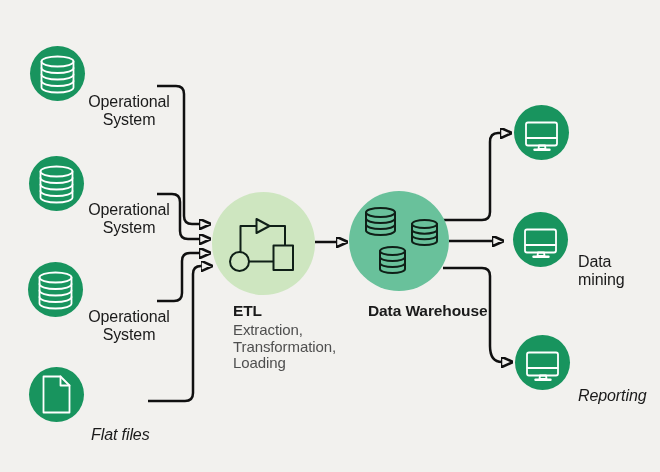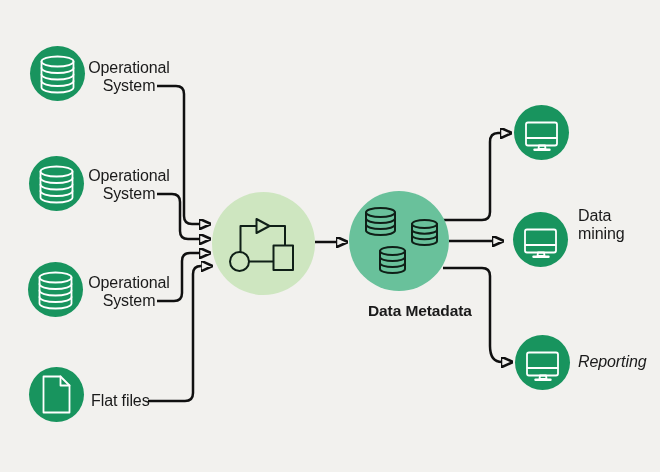--- a/index.html
+++ b/index.html
@@ -4,21 +4,21 @@
 <style>
   html,body{margin:0;padding:0;}
   body{font-family:"Liberation Sans","DejaVu Sans",sans-serif;background:var(--background,#f2f1ee);}
   .stage{position:relative;width:660px;height:472px;background:var(--background,#f2f1ee);overflow:hidden;}
   .lines{position:absolute;left:0;top:0;z-index:1;}
   .lines path{fill:none;stroke:var(--line-black,#101010);stroke-width:2.5;stroke-linejoin:round;}
   .node{position:absolute;border-radius:50%;display:flex;align-items:center;justify-content:center;z-index:2;}
   .node.green{background:var(--node-green,#18945e);}
   .node.etl{background:var(--etl-fill,#cee6c0);}
   .node.warehouse{background:var(--warehouse-fill,#69c19b);}
-  .label{position:absolute;z-index:3;font-size:16px;line-height:18px;color:var(--text-black,#1a1a1a);white-space:pre-line;letter-spacing:-0.1px;}
+  .label{position:absolute;z-index:3;font-size:16px;line-height:18px;color:var(--text-black,#1a1a1a);white-space:pre-line;letter-spacing:-0.1px;margin-top:34px;}
   .label.center{text-align:center;}
   .caption{position:absolute;z-index:3;letter-spacing:-0.1px;}
   .caption .title{font-weight:bold;font-size:15.5px;line-height:19px;color:var(--text-black,#1a1a1a);white-space:pre-line;}
   .caption .subtitle{font-size:15px;line-height:16.5px;margin-top:2px;color:var(--subtext-gray,#4f4f4f);white-space:pre-line;}
   .icon-white{stroke:#ffffff;fill:none;stroke-width:1.8;stroke-linejoin:round;stroke-linecap:round;}
   .icon-dark{stroke:#0f1f17;stroke-width:2;stroke-linejoin:round;}
 </style>
 </head>
 <body>
 
@@ -75,30 +75,36 @@
   </div>
   <div class="label center" style="left:87px;top:274px;width:84px;">Operational
 System</div>
 
   <div class="node green" style="left:28.5px;top:366.5px;width:55px;height:55px;">
     <svg width="55" height="55" viewBox="0 0 55 55" class="icon-white">
       <path d="M14.5 9.5 H31.5 L40.5 18.5 V45.5 H14.5 Z"></path>
       <path d="M31.5 9.5 V18.5 H40.5"></path>
     </svg>
   </div>
-  <div class="label" style="left:91px;top:392px;white-space:nowrap;">Flat files</div>
+  <div class="label" style="left:91px;top:392px;white-space:nowrap;font-style:italic;">Flat files</div>
 
   <div class="node etl" style="left:211.5px;top:191.5px;width:103px;height:103px;">
     <svg width="103" height="103" viewBox="0 0 103 103">
       <path class="icon-dark" fill="none" d="M28.5 60 L28.5 34 L73 34 L73 53.5"></path>
       <path class="icon-dark" fill="var(--etl-fill,#cee6c0)" d="M44.5 27 L57.5 34 L44.5 41 Z"></path>
       <circle class="icon-dark" fill="none" cx="27.5" cy="69.5" r="9.5"></circle>
       <path class="icon-dark" fill="none" d="M37 69.5 H61.5"></path>
       <rect class="icon-dark" fill="none" x="61.5" y="53.5" width="19.5" height="24.5"></rect>
     </svg>
+  </div>
+  <div class="caption" style="left:233px;top:301px;">
+    <div class="title">ETL</div>
+    <div class="subtitle">Extraction,
+Transformation,
+Loading</div>
   </div>
 
   <div class="node warehouse" style="left:349px;top:191px;width:100px;height:100px;">
     <svg width="100" height="100" viewBox="0 0 100 100">
       <g class="icon-dark" fill="var(--warehouse-fill,#69c19b)">
         <path d="M17 21.5 V39.5 A14.5 4.5 0 0 0 46 39.5 V21.5 Z"></path>
         <ellipse cx="31.5" cy="21.5" rx="14.5" ry="4.5"></ellipse>
         <path fill="none" d="M17 27.5 A14.5 4.5 0 0 0 46 27.5"></path>
         <path fill="none" d="M17 33.5 A14.5 4.5 0 0 0 46 33.5"></path>
       </g>
@@ -110,41 +116,41 @@
       </g>
       <g class="icon-dark" fill="var(--warehouse-fill,#69c19b)">
         <path d="M31 60 V78 A12.5 4 0 0 0 56 78 V60 Z"></path>
         <ellipse cx="43.5" cy="60" rx="12.5" ry="4"></ellipse>
         <path fill="none" d="M31 66 A12.5 4 0 0 0 56 66"></path>
         <path fill="none" d="M31 72 A12.5 4 0 0 0 56 72"></path>
       </g>
     </svg>
   </div>
   <div class="caption" style="left:368px;top:301px;">
-    <div class="title">Data Metadata</div>
+    <div class="title">Data Warehouse</div>
   </div>
 
   <div class="node green" style="left:513.5px;top:104.5px;width:55px;height:55px;">
     <svg width="55" height="55" viewBox="0 0 55 55" class="icon-white">
       <rect x="12" y="17.5" width="31" height="23" rx="2"></rect>
       <path d="M12.5 33 H42.5"></path>
       <path d="M25 40.5 H31 L31.5 44 H24.5 Z"></path>
       <path d="M20.5 44.8 H35.5" stroke-width="2.4"></path>
     </svg>
   </div>
 
   <div class="node green" style="left:512.5px;top:211.5px;width:55px;height:55px;">
     <svg width="55" height="55" viewBox="0 0 55 55" class="icon-white">
       <rect x="12" y="17.5" width="31" height="23" rx="2"></rect>
       <path d="M12.5 33 H42.5"></path>
       <path d="M25 40.5 H31 L31.5 44 H24.5 Z"></path>
       <path d="M20.5 44.8 H35.5" stroke-width="2.4"></path>
     </svg>
   </div>
-  <div class="label" style="left:578px;top:207px;">Data
+  <div class="label" style="left:578px;top:219px;">Data
 mining</div>
 
   <div class="node green" style="left:514.5px;top:334.5px;width:55px;height:55px;">
     <svg width="55" height="55" viewBox="0 0 55 55" class="icon-white">
       <rect x="12" y="17.5" width="31" height="23" rx="2"></rect>
       <path d="M12.5 33 H42.5"></path>
       <path d="M25 40.5 H31 L31.5 44 H24.5 Z"></path>
       <path d="M20.5 44.8 H35.5" stroke-width="2.4"></path>
     </svg>
   </div>

